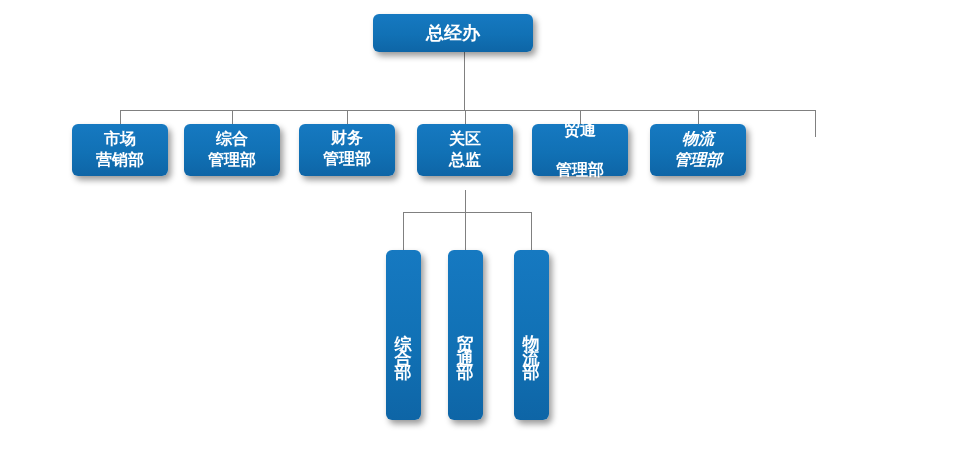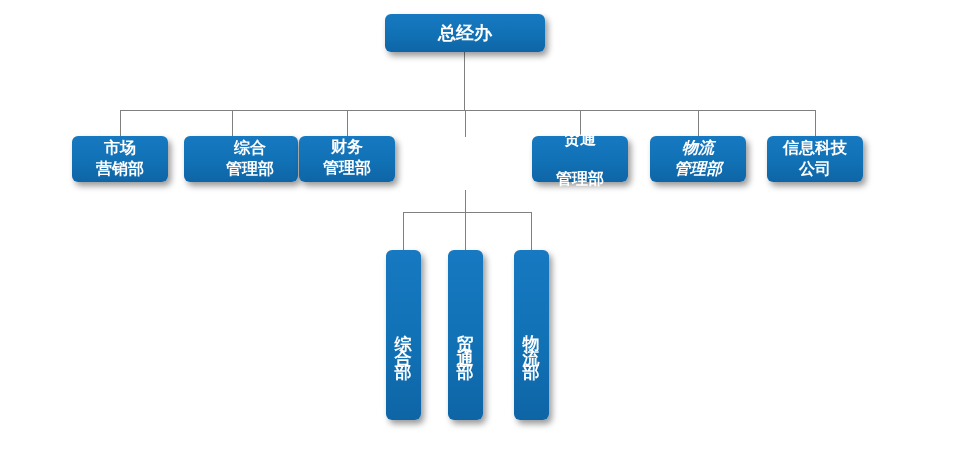--- a/index.html
+++ b/index.html
@@ -23,35 +23,35 @@
     box-shadow: 3px 4px 6px rgba(0,0,0,0.40);
     display: flex;
     flex-direction: column;
     align-items: center;
     justify-content: center;
     font-weight: bold;
     text-align: center;
     line-height: 1.3;
   }
   .root-node {
-    left: 385px;
+    left: 373px;
     top: 14px;
     width: 160px;
     height: 38px;
     font-size: 18px;
     text-align: center;
   }
   .l2 {
-    top: 136px;
+    top: 124px;
     width: 96px;
-    height: 46px;
+    height: 52px;
     font-size: 16px;
   }
   .p0 { left: 72px; }
-  .p1 { left: 184px; padding-left: 18px; }
+  .p1 { left: 184px; }
   .p2 { left: 299px; font-family: Liberation Mono, monospace; }
   .p3 { left: 417px; }
   .p4 { left: 532px; gap: 19px; }
   .p5 { left: 650px; font-style: italic; }
   .p6 { left: 767px; }
   .vnode {
     top: 250px;
     width: 35px;
     height: 170px;
     font-size: 17px;
@@ -99,31 +99,31 @@
     <span>营销部</span>
   </div>
   <div class="node l2 p1">
     <span>综合</span>
     <span>管理部</span>
   </div>
   <div class="node l2 p2">
     <span>财务</span>
     <span>管理部</span>
   </div>
+  <div class="node l2 p3">
+    <span>关区</span>
+    <span>总监</span>
+  </div>
   <div class="node l2 p4">
     <span>贸通</span>
     <span>管理部</span>
   </div>
   <div class="node l2 p5">
     <span>物流</span>
     <span>管理部</span>
-  </div>
-  <div class="node l2 p6">
-    <span>信息科技</span>
-    <span>公司</span>
   </div>
 
   <div class="node vnode v0">
     <span class="vtext">综合部</span>
   </div>
   <div class="node vnode v1">
     <span class="vtext">贸通部</span>
   </div>
   <div class="node vnode v2">
     <span class="vtext">物流部</span>

